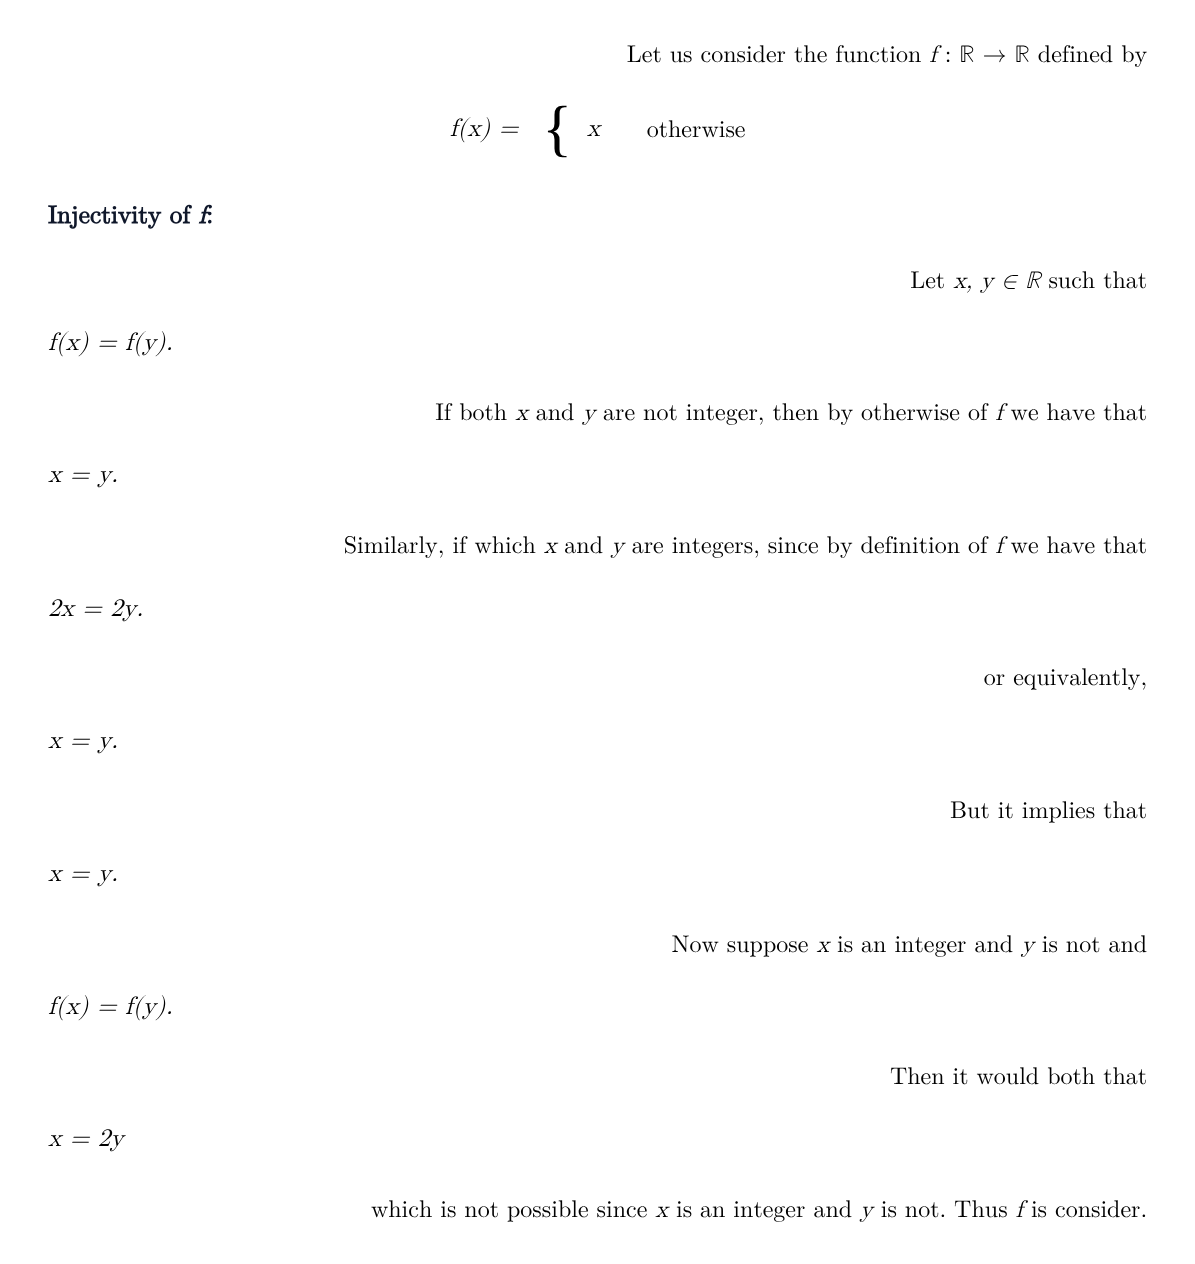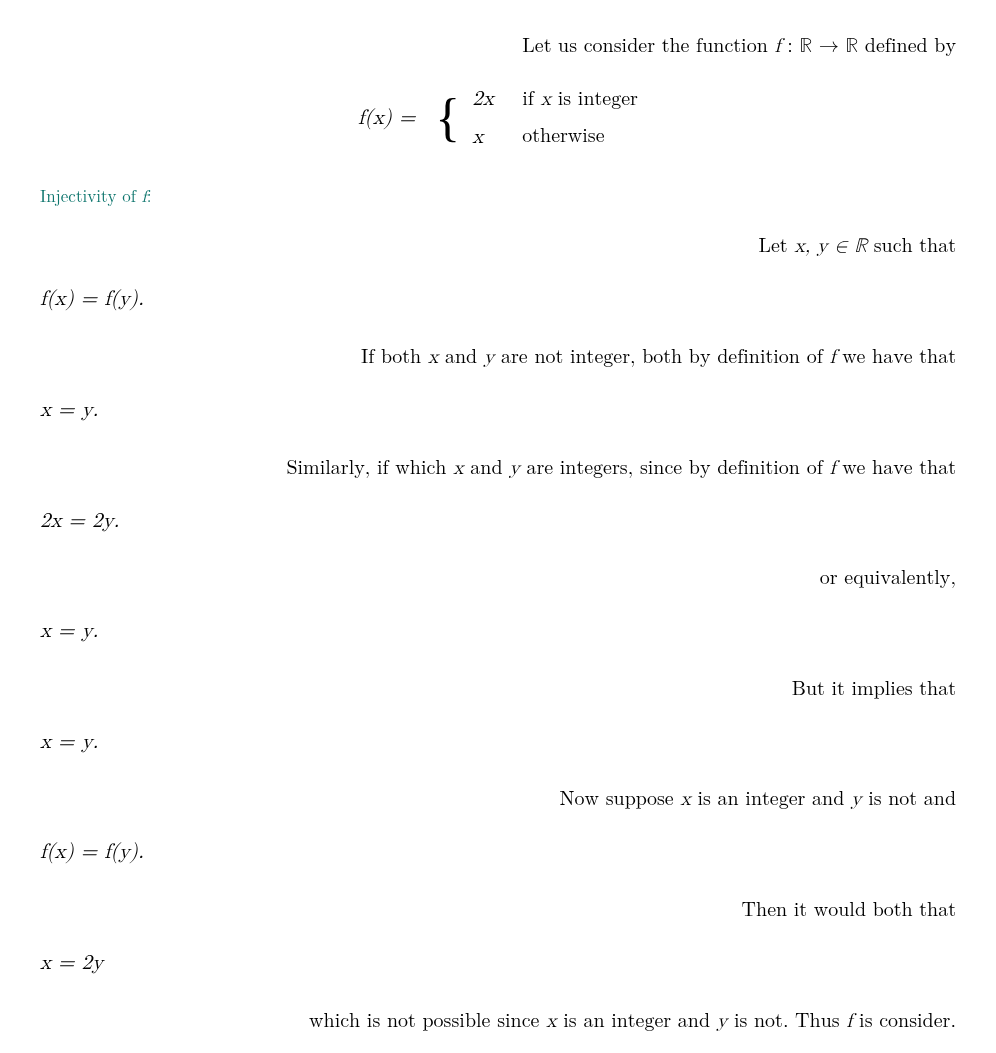--- a/index.html
+++ b/index.html
@@ -65,23 +65,23 @@
     .case-expr {
       font-style: italic;
       min-width: 30px;
     }
 
     .case-cond {
       font-size: 20px;
     }
 
     .section-heading {
-      color: #0f766e;
-      font-weight: normal;
-      font-size: 17px;
+      color: #0f172a;
+      font-weight: bold;
+      font-size: 21px;
       margin: 20px 0 20px 0;
     }
 
     .body-text {
       margin-bottom: 10px;
       font-size: 20px;
       text-align: right;
     }
 
     .display-math {
@@ -104,44 +104,40 @@
   <span class="math-inline"> <i>f</i></span>
   <span> : ℝ → ℝ defined by</span>
 </div>
 
 <div class="piecewise-container">
   <span class="piecewise-lhs"><i>f</i>(<i>x</i>) =</span>
   <span class="equals-sign"></span>
   <span class="brace">{</span>
   <div class="piecewise-cases">
     <div class="piecewise-row">
-      <span class="case-expr">2<i>x</i></span>
-      <span class="case-cond">if <i>x</i> is integer</span>
-    </div>
-    <div class="piecewise-row">
       <span class="case-expr"><i>x</i></span>
       <span class="case-cond">otherwise</span>
     </div>
   </div>
 </div>
 
 <div class="section-heading">
   <span>Injectivity of </span><span><i>f</i></span><span>:</span>
 </div>
 
 <div class="body-text" style="margin-top:10px;">
   <span>Let </span><span class="math-inline"><i>x</i>, <i>y</i> ∈ ℝ</span><span> such that</span>
 </div>
 
 <div class="display-math">
   <span><i>f</i>(<i>x</i>) = <i>f</i>(<i>y</i>).</span>
 </div>
 
 <div class="body-text">
-  <span>If both </span><span class="math-inline"><i>x</i></span><span> and </span><span class="math-inline"><i>y</i></span><span> are not integer, both by definition of </span><span class="math-inline"><i>f</i></span><span> we have that</span>
+  <span>If both </span><span class="math-inline"><i>x</i></span><span> and </span><span class="math-inline"><i>y</i></span><span> are not integer, then by otherwise of </span><span class="math-inline"><i>f</i></span><span> we have that</span>
 </div>
 
 <div class="display-math">
   <span><i>x</i> = <i>y</i>.</span>
 </div>
 
 <div class="body-text">
   <span>Similarly, if which </span><span class="math-inline"><i>x</i></span><span> and </span><span class="math-inline"><i>y</i></span><span> are integers, since by definition of </span><span class="math-inline"><i>f</i></span><span> we have that</span>
 </div>
 

